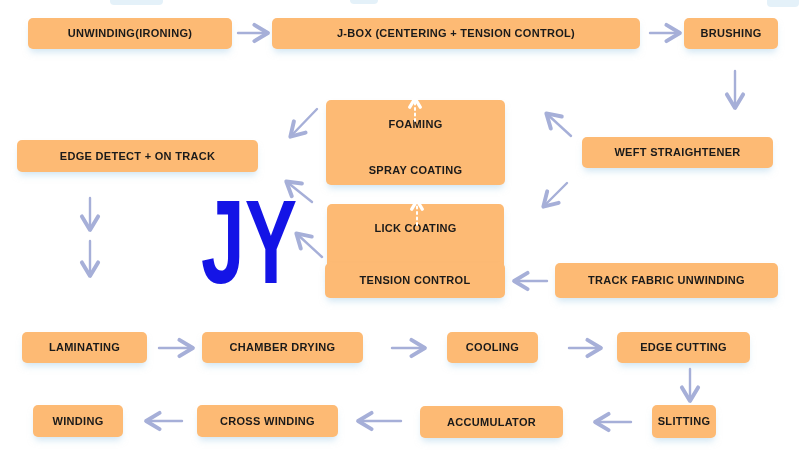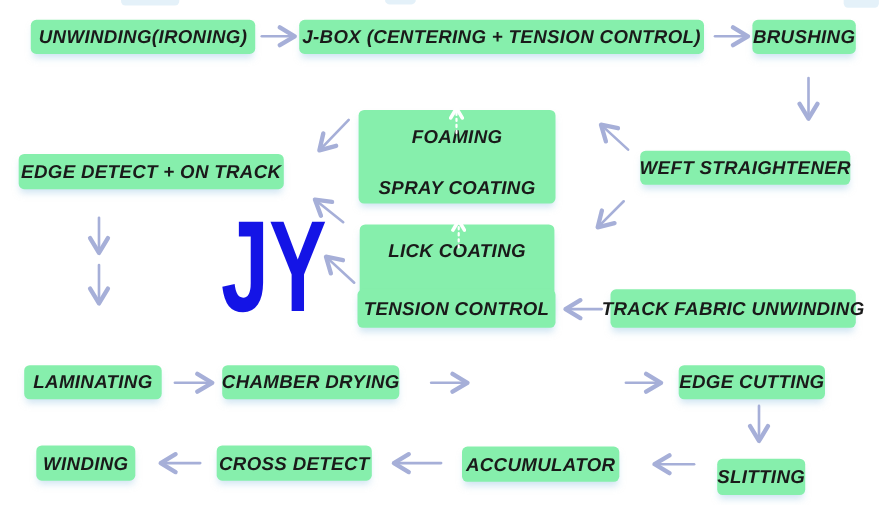--- a/index.html
+++ b/index.html
@@ -5,32 +5,31 @@
   html,body{margin:0;padding:0;background:#ffffff;}
   .stage{
     position:relative;
     width:799px;height:459px;
     background:#ffffff;
     overflow:hidden;
     font-family:"Liberation Sans",sans-serif;
   }
   .box{
     position:absolute;
-    background:#86efac;
+    background:#fdba74;
     border-radius:5px;
     display:flex;flex-direction:column;
     align-items:center;justify-content:center;
     color:#1a1a1a;
     font-weight:700;
-    font-size:17px;
+    font-size:11px;
     letter-spacing:0.3px;
     box-shadow:0 5px 7px -2px rgba(170,207,232,0.55);
     z-index:2;
     box-sizing:border-box;
-    font-style:italic;
   }
   .box span{white-space:nowrap;line-height:17px;}
   .box.multi{justify-content:space-between;padding:16px 0 6px;margin-top:42px;}
   .stub{
     position:absolute;
     background:#ddeef8;
     opacity:0.8;
     border-radius:0 0 4px 4px;
     z-index:1;
   }
@@ -75,33 +74,36 @@
     </div>
     <div class="box" style="left: 555px; top: 263px; width: 223px; height: 35px;">
       <span>TRACK FABRIC UNWINDING</span>
     </div>
     <div class="box" style="left: 202px; top: 332px; width: 161px; height: 31px;">
       <span>CHAMBER DRYING</span>
     </div>
     <div class="box" style="left: 22px; top: 332px; width: 125px; height: 31px;">
       <span>LAMINATING</span>
     </div>
+    <div class="box" style="left: 447px; top: 332px; width: 91px; height: 31px;">
+      <span>COOLING</span>
+    </div>
     <div class="box" style="left: 617px; top: 332px; width: 133px; height: 31px;">
       <span>EDGE CUTTING</span>
     </div>
     <div class="box" style="left: 33px; top: 405px; width: 90px; height: 32px;">
       <span>WINDING</span>
     </div>
     <div class="box" style="left: 197px; top: 405px; width: 141px; height: 32px;">
-      <span>CROSS DETECT</span>
+      <span>CROSS WINDING</span>
     </div>
     <div class="box" style="left: 420px; top: 406px; width: 143px; height: 32px;">
       <span>ACCUMULATOR</span>
     </div>
-    <div class="box" style="left: 652px; top: 405px; width: 80px; height: 33px; margin-top: 12px;">
+    <div class="box" style="left: 652px; top: 405px; width: 64px; height: 33px;">
       <span>SLITTING</span>
     </div>
     <svg class="overlay" width="799" height="459">
       <defs>
         <marker id="chevL" viewBox="0 0 12 12" refX="9" refY="6" markerWidth="9" markerHeight="9" orient="auto">
           <path d="M2,1.5 L9.5,6 L2,10.5" fill="none" stroke="#a6afd8" stroke-width="2.2" stroke-linecap="round" stroke-linejoin="round"></path>
         </marker>
         <marker id="chevW" viewBox="0 0 12 12" refX="9" refY="6" markerWidth="7" markerHeight="7" orient="auto">
           <path d="M2,1.5 L9.5,6 L2,10.5" fill="none" stroke="#ffffff" stroke-width="2.8" stroke-linecap="round" stroke-linejoin="round"></path>
         </marker>

